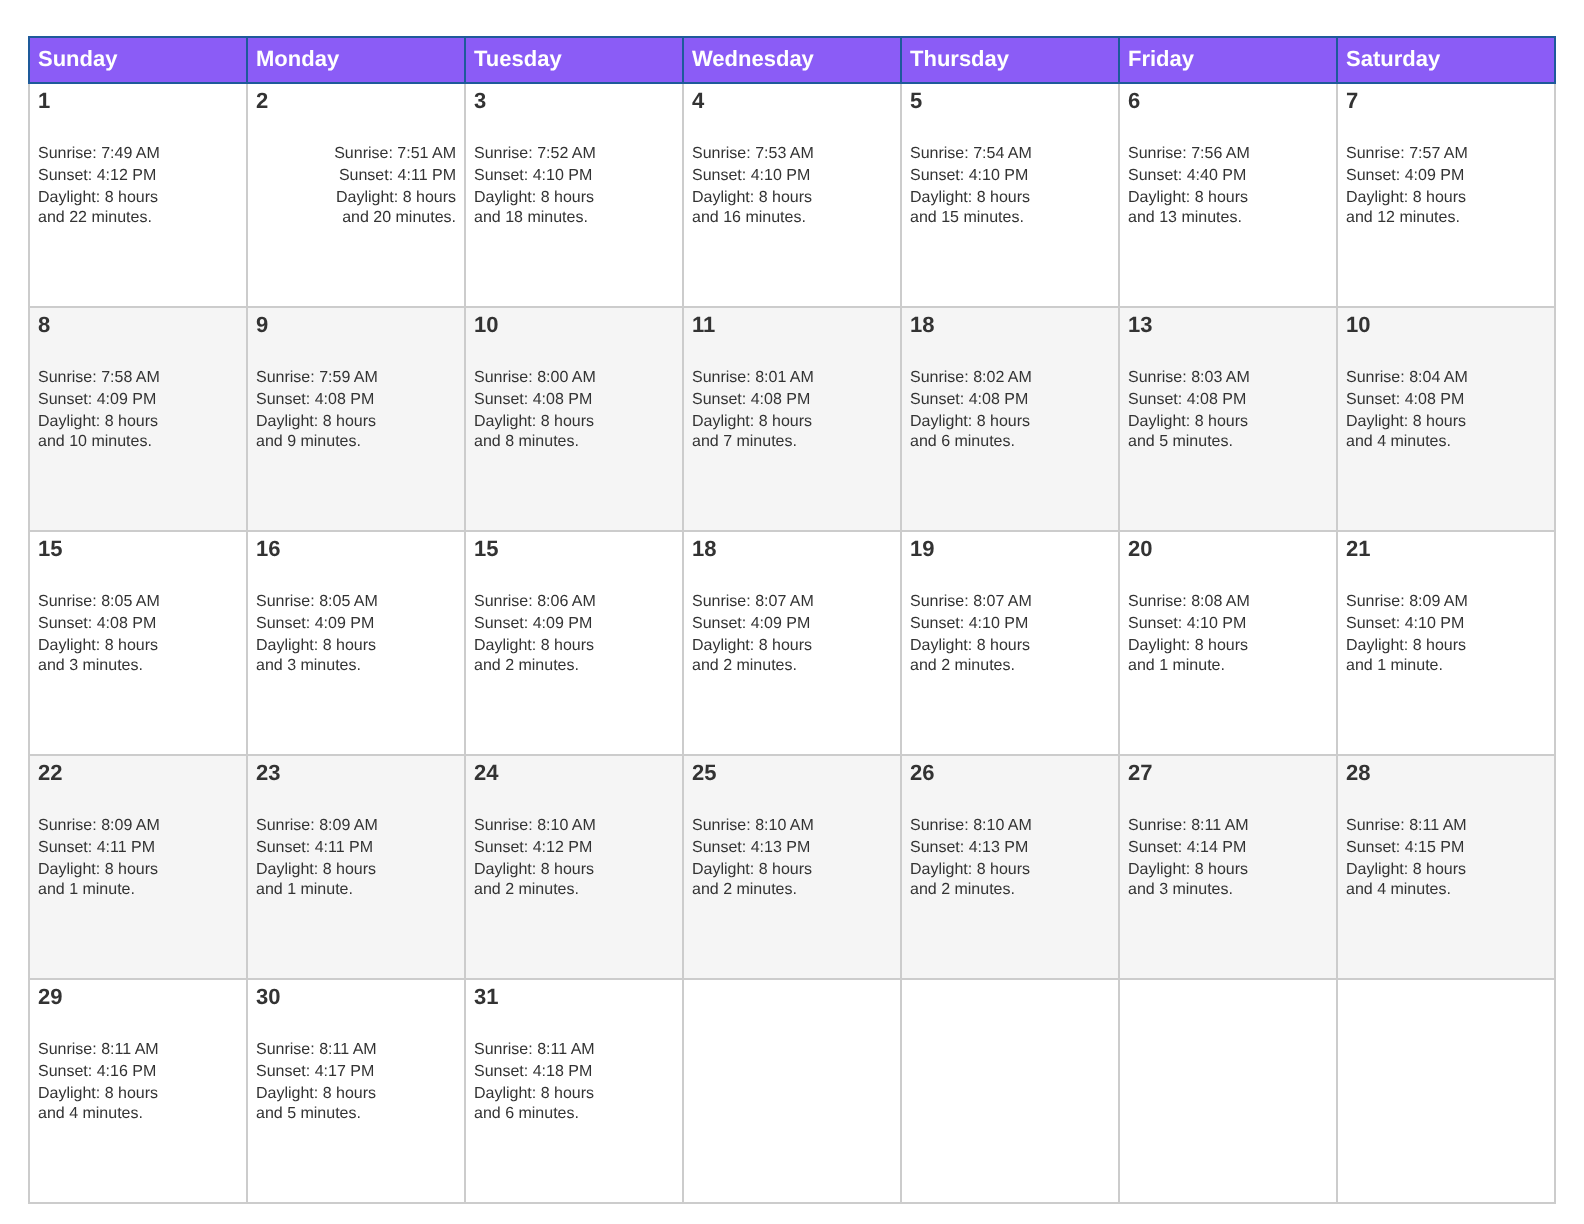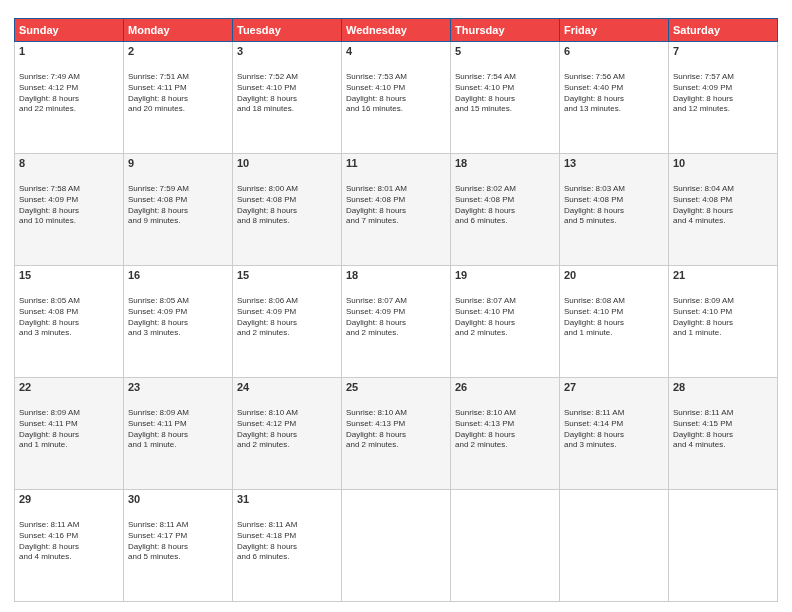--- a/index.html
+++ b/index.html
@@ -59,21 +59,21 @@
       font-size: 14px;
       color: #555;
     }
     .calendar {
       flex: 1;
       border-collapse: collapse;
       width: 100%;
       table-layout: fixed;
     }
     .calendar thead tr th {
-      background-color: #ef4444;
+      background-color: #8b5cf6;
       color: white;
       font-size: 11px;
       font-weight: bold;
       padding: 5px 4px;
       text-align: left;
       border: 1px solid #1e5a9a;
     }
     .calendar tbody tr td {
       vertical-align: top;
       border: 1px solid #ccc;
@@ -125,21 +125,21 @@
     <tr>
           <td>
             <span class="day-number">1</span>
             <div class="day-info" style="white-space: pre-line;">Sunrise: 7:49 AM
 Sunset: 4:12 PM
 Daylight: 8 hours
 and 22 minutes.</div>
           </td>
           <td>
             <span class="day-number">2</span>
-            <div class="day-info" style="white-space: pre-line;">Sunrise: 7:51 AM
+            <div class="day-info" style="white-space: pre-line; text-align: right;">Sunrise: 7:51 AM
 Sunset: 4:11 PM
 Daylight: 8 hours
 and 20 minutes.</div>
           </td>
           <td>
             <span class="day-number">3</span>
             <div class="day-info" style="white-space: pre-line;">Sunrise: 7:52 AM
 Sunset: 4:10 PM
 Daylight: 8 hours
 and 18 minutes.</div>

